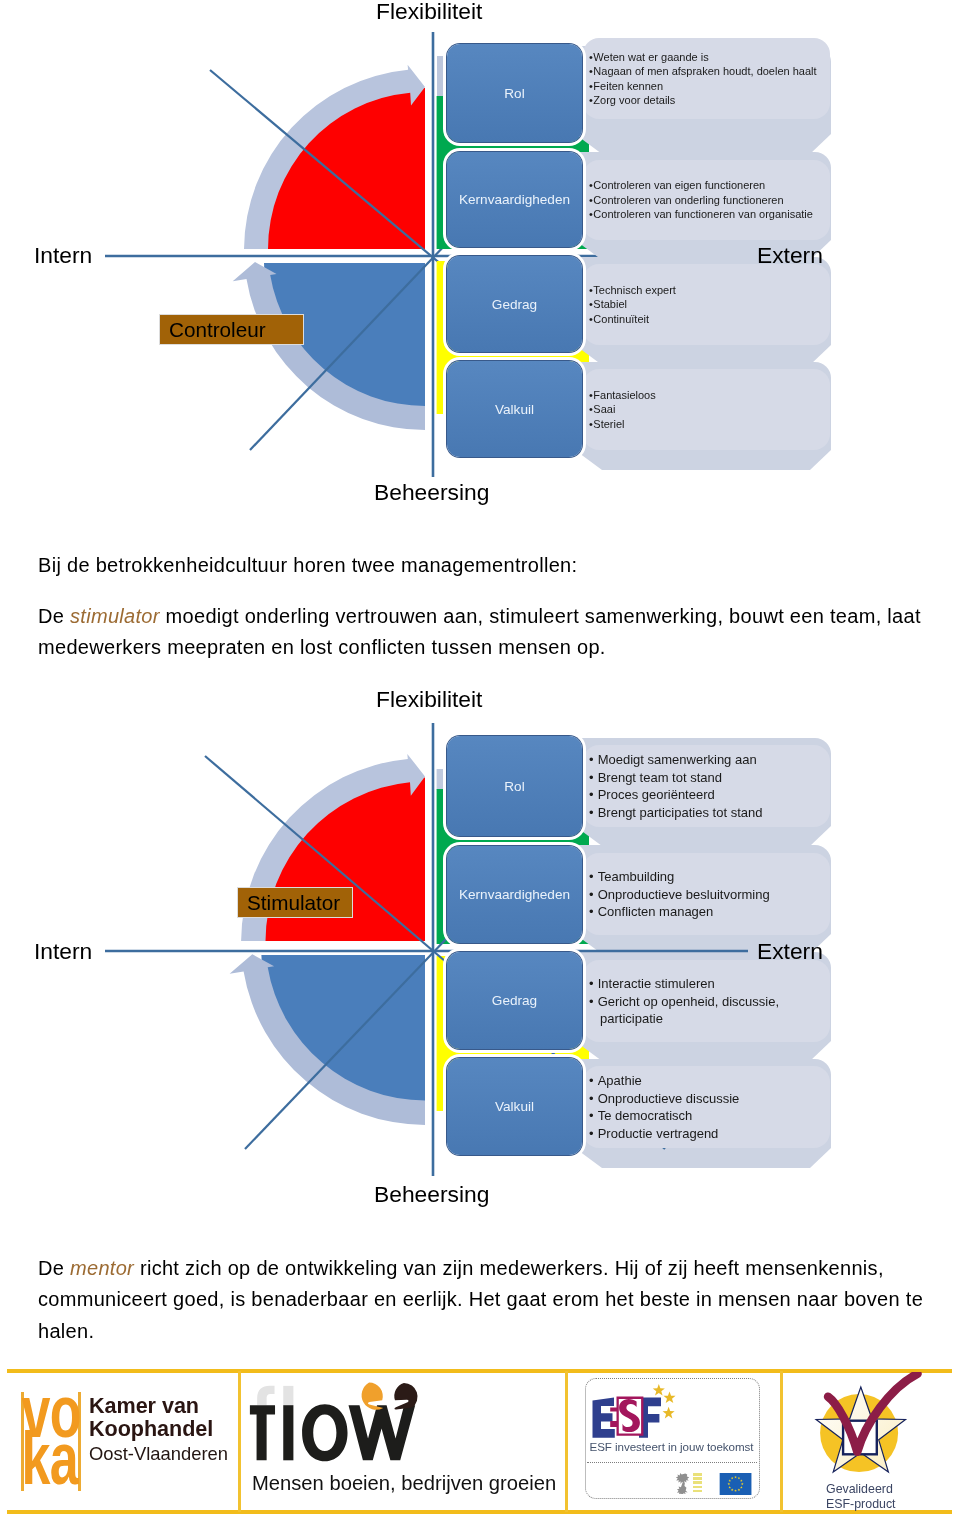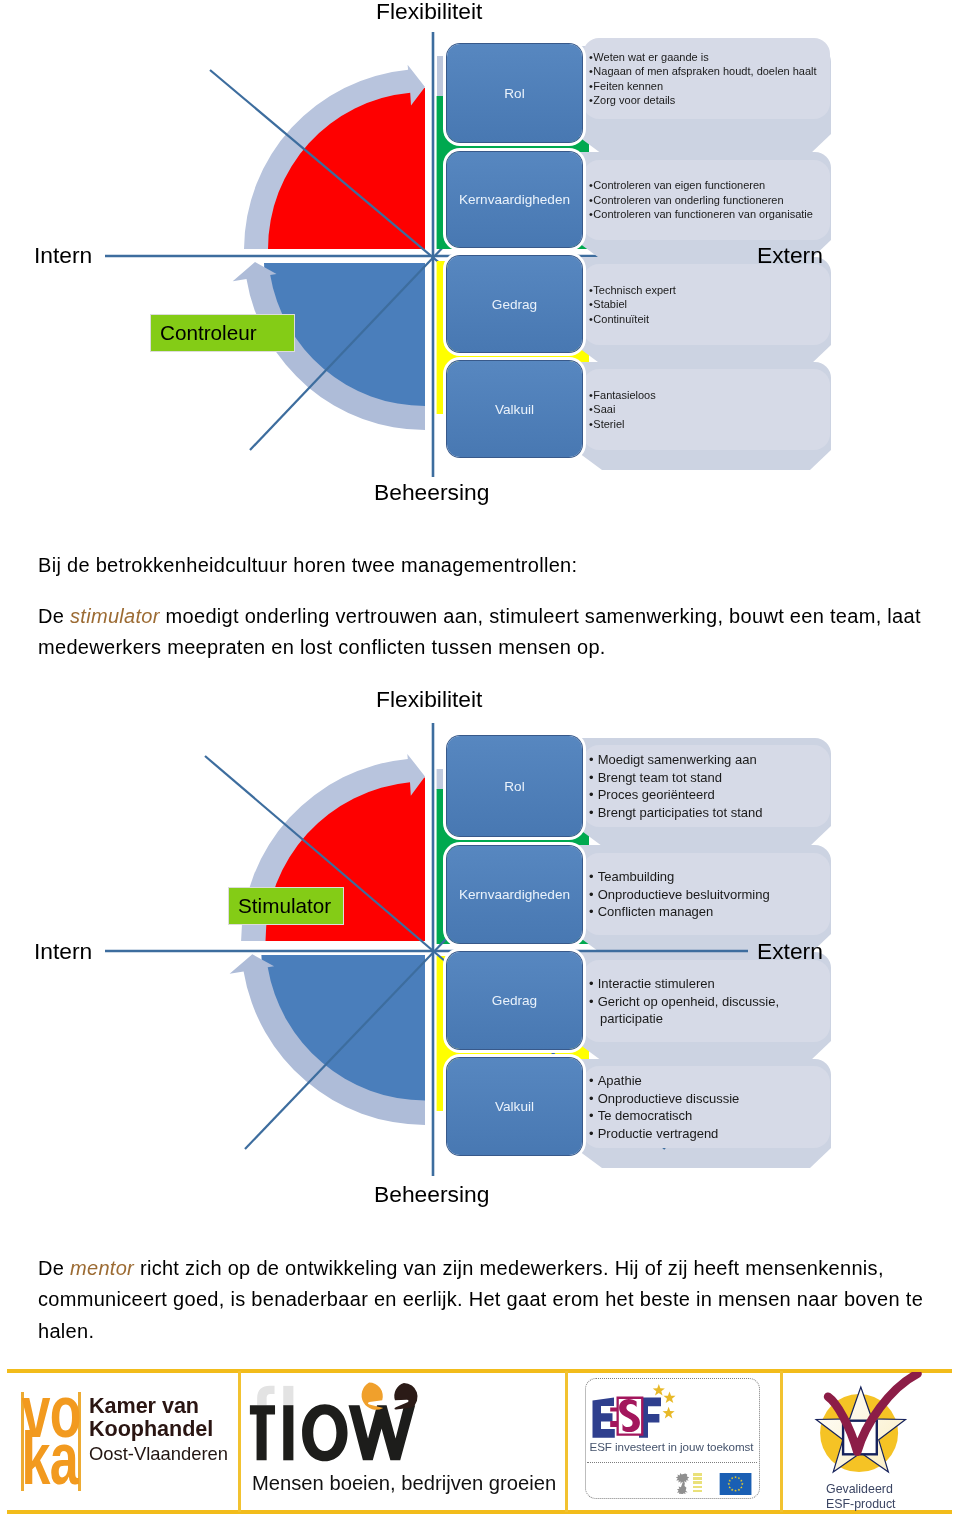--- a/index.html
+++ b/index.html
@@ -23,22 +23,22 @@
   .lbox ul{margin:0;padding:0;list-style:none;position:absolute;left:6px;top:50%;
            transform:translateY(-50%);}
   .lbox li{font-family:"Liberation Sans",sans-serif;font-size:11px;color:#1a1a1a;
            line-height:14.5px;white-space:nowrap;}
   .lbox li:before{content:"\2022";margin-right:0.5px;}
   .axlbl{position:absolute;font-family:"Liberation Sans",sans-serif;font-size:22.8px;color:#000;white-space:nowrap;}
   .axtop{left:376px;top:-2px;}
   .axbottom{left:374px;top:479px;}
   .axleft{left:34px;top:242px;}
   .axright{left:757px;top:242px;}
-  .rolebox{position:absolute;width:145px;height:38px;background:#84cc16;border:1px solid #dcdcdc;
-           display:flex;align-items:center;box-sizing:border-box;}
+  .rolebox{position:absolute;width:145px;height:31px;background:#a16207;border:1px solid #dcdcdc;
+           display:flex;align-items:center;box-sizing:border-box;margin-left:9px;}
   .rolebox span{font-family:"Liberation Sans",sans-serif;font-size:20.7px;color:#000;padding-left:9px;
                 white-space:nowrap;}
   .lbox.lb2 li{font-size:13px;line-height:17.5px;}
   .lbox.lb2 li:before{content:"\2022\00a0";}
   .lbox.lb2 ul.wrap2 li{white-space:normal;width:196px;padding-left:11px;text-indent:-11px;}
 
   
   .gline{position:absolute;left:7px;width:945px;height:4px;background:#f2bc1b;}
   .gsep{position:absolute;top:13px;width:3px;height:141px;background:#f2c230;}
   .voka{position:absolute;left:0px;top:0px;width:235px;height:158px;}

